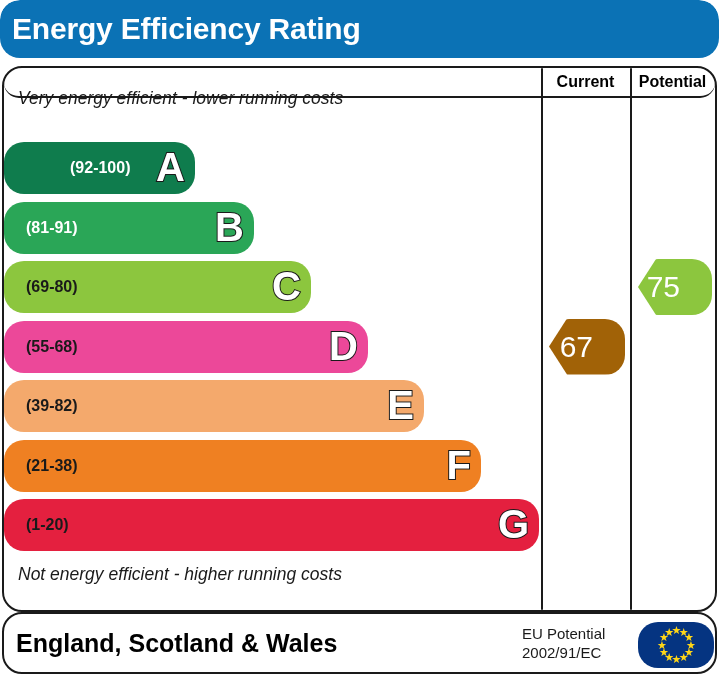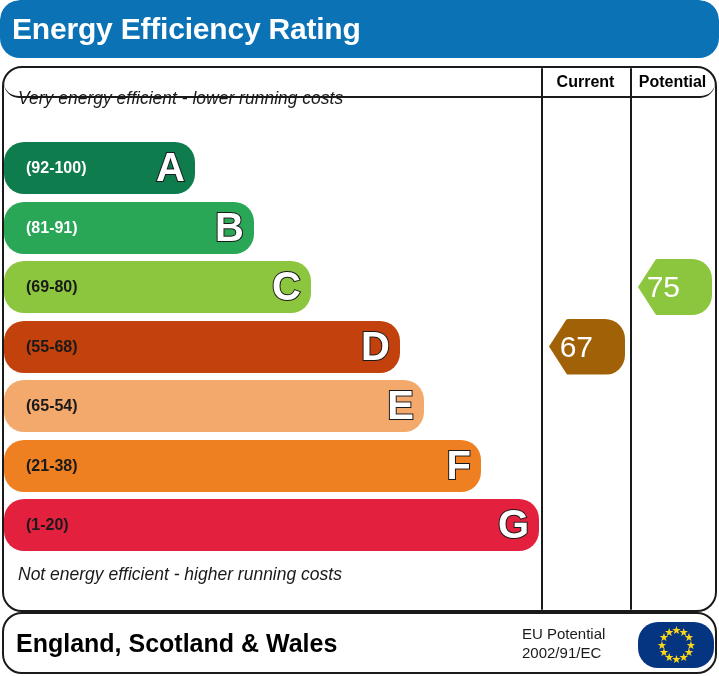--- a/index.html
+++ b/index.html
@@ -156,38 +156,38 @@
     <div class="vdiv c1"></div>
     <div class="vdiv c2"></div>
 
     <div class="colhead current">Current</div>
     <div class="colhead potential">Potential</div>
 
     <div class="caption top">Very energy efficient - lower running costs</div>
     <div class="caption bottom">Not energy efficient - higher running costs</div>
 
     <div class="bars" id="bars">
-        <div class="band" style="top: 8px; width: 191px; background: rgb(15, 124, 77);">
+        <div class="band" style="top: 8px; width: 191px; background: rgb(15, 124, 77); padding-left: 44px;">
           <span class="range" style="color: rgb(255, 255, 255);">(92-100)</span>
           <span class="letter">A</span>
         </div>
         <div class="band" style="top: 67.5px; width: 250px; background: rgb(42, 166, 87);">
           <span class="range" style="color: rgb(255, 255, 255);">(81-91)</span>
           <span class="letter">B</span>
         </div>
         <div class="band" style="top: 127px; width: 307px; background: rgb(140, 198, 62);">
           <span class="range" style="color: rgb(26, 26, 26);">(69-80)</span>
           <span class="letter">C</span>
         </div>
-        <div class="band" style="top: 186.5px; width: 396px; background: #c2410c;">
+        <div class="band" style="top: 186.5px; width: 364px; background: #ec4899;">
           <span class="range" style="color: rgb(26, 26, 26);">(55-68)</span>
           <span class="letter">D</span>
         </div>
         <div class="band" style="top: 246px; width: 420px; background: rgb(244, 169, 108);">
-          <span class="range" style="color: rgb(26, 26, 26);">(65-54)</span>
+          <span class="range" style="color: rgb(26, 26, 26);">(39-82)</span>
           <span class="letter">E</span>
         </div>
         <div class="band" style="top: 305.5px; width: 477px; background: rgb(239, 128, 34);">
           <span class="range" style="color: rgb(26, 26, 26);">(21-38)</span>
           <span class="letter">F</span>
         </div>
         <div class="band" style="top: 365px; width: 535px; background: rgb(228, 32, 63);">
           <span class="range" style="color: rgb(26, 26, 26);">(1-20)</span>
           <span class="letter">G</span>
         </div>

